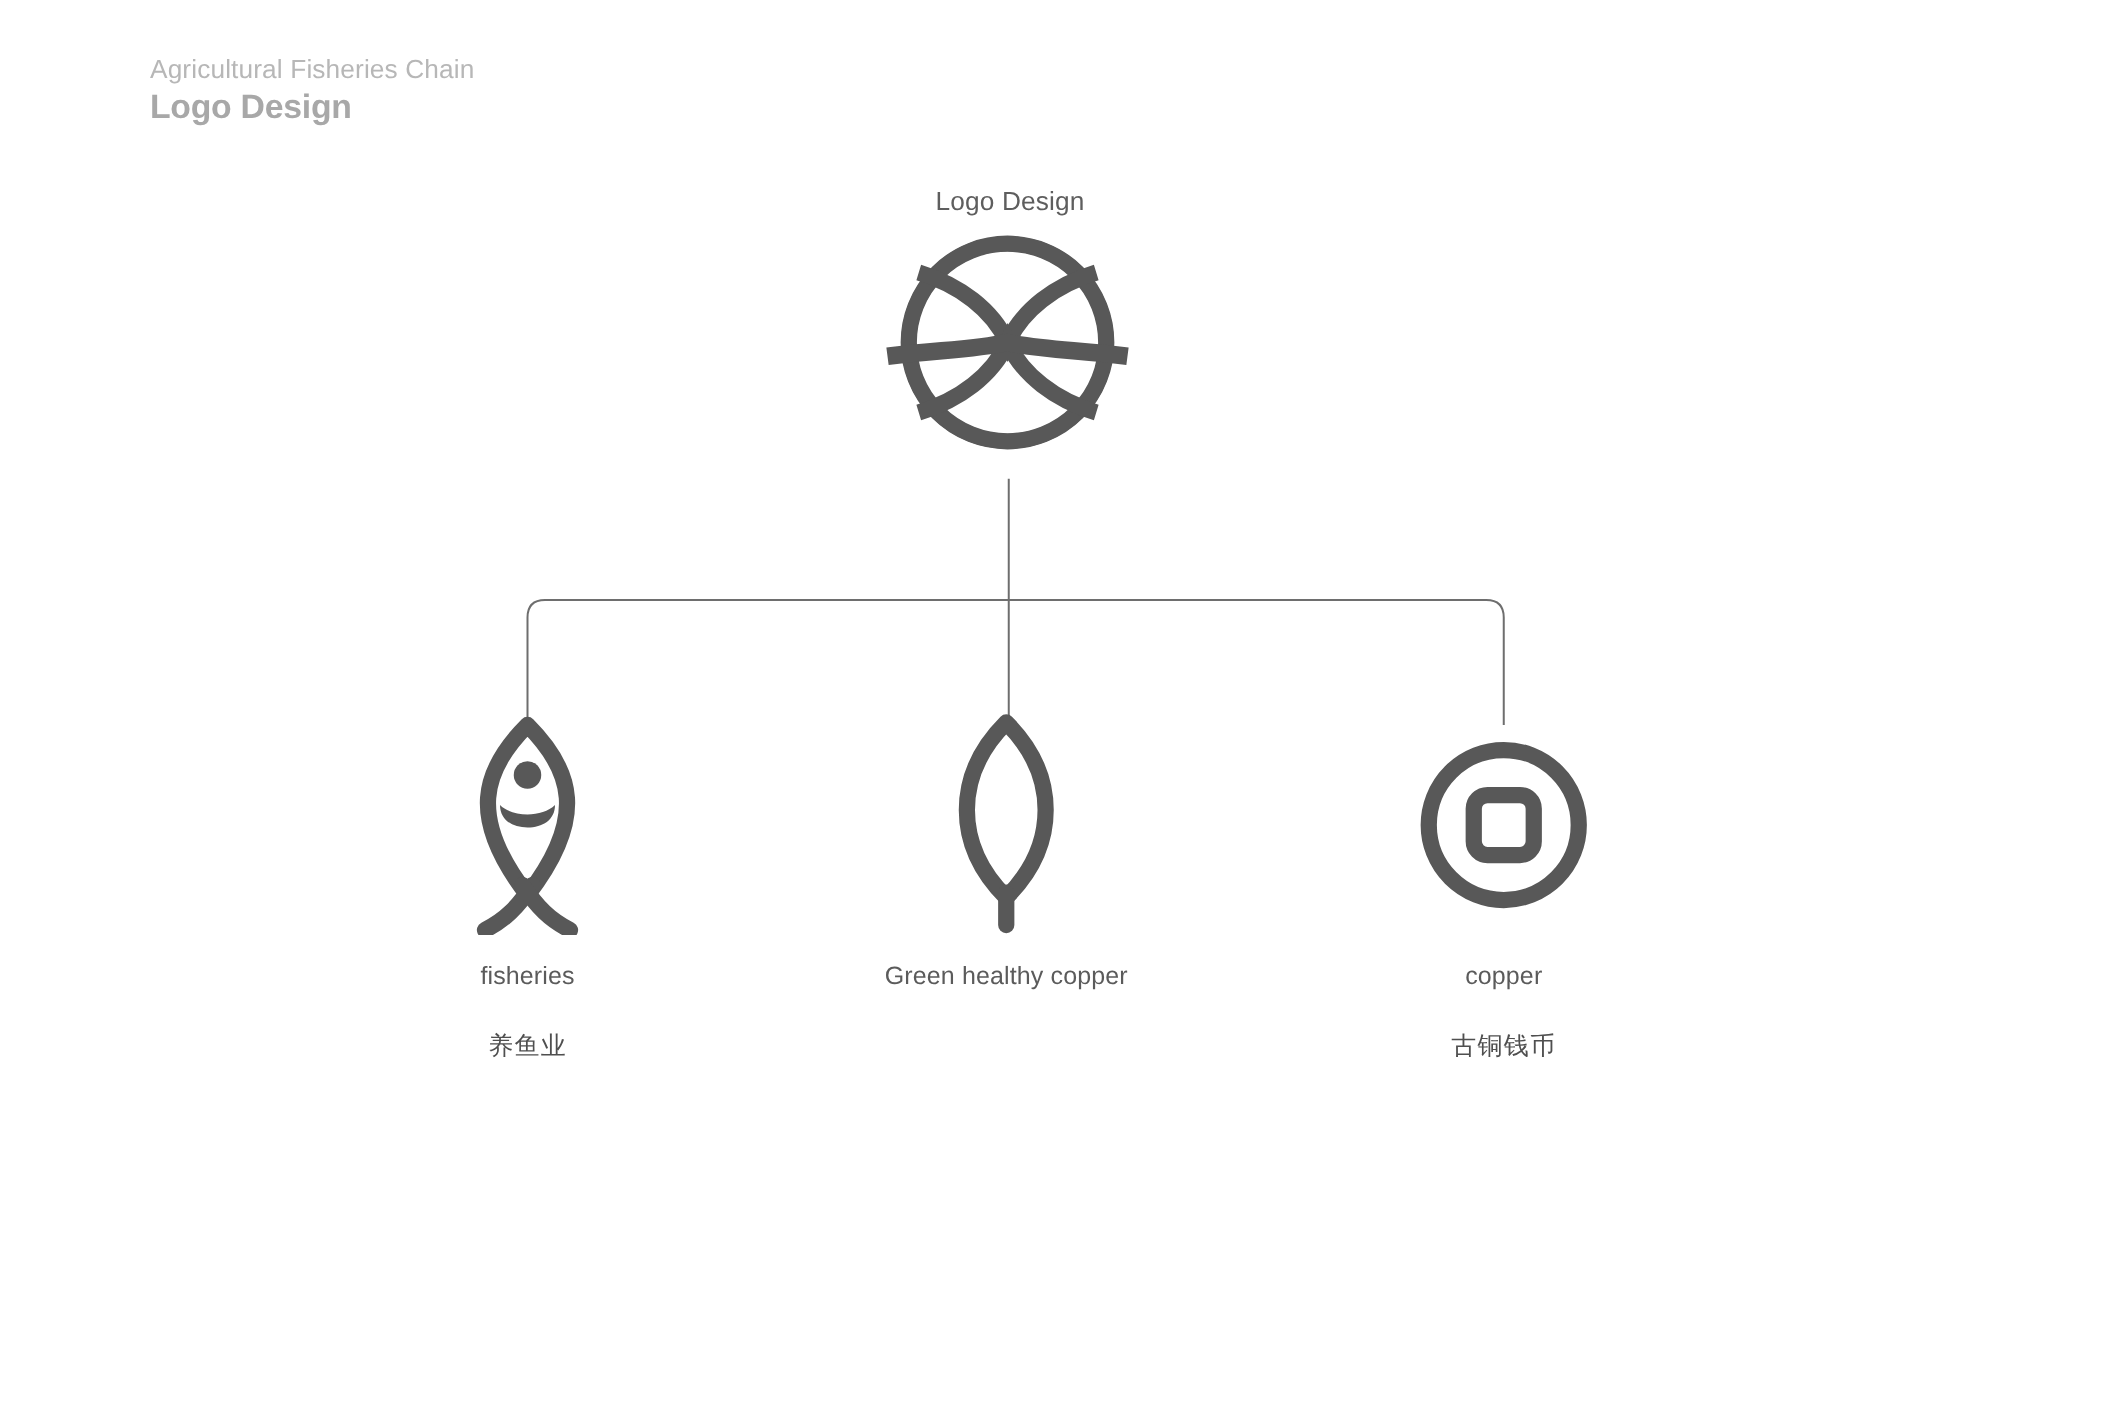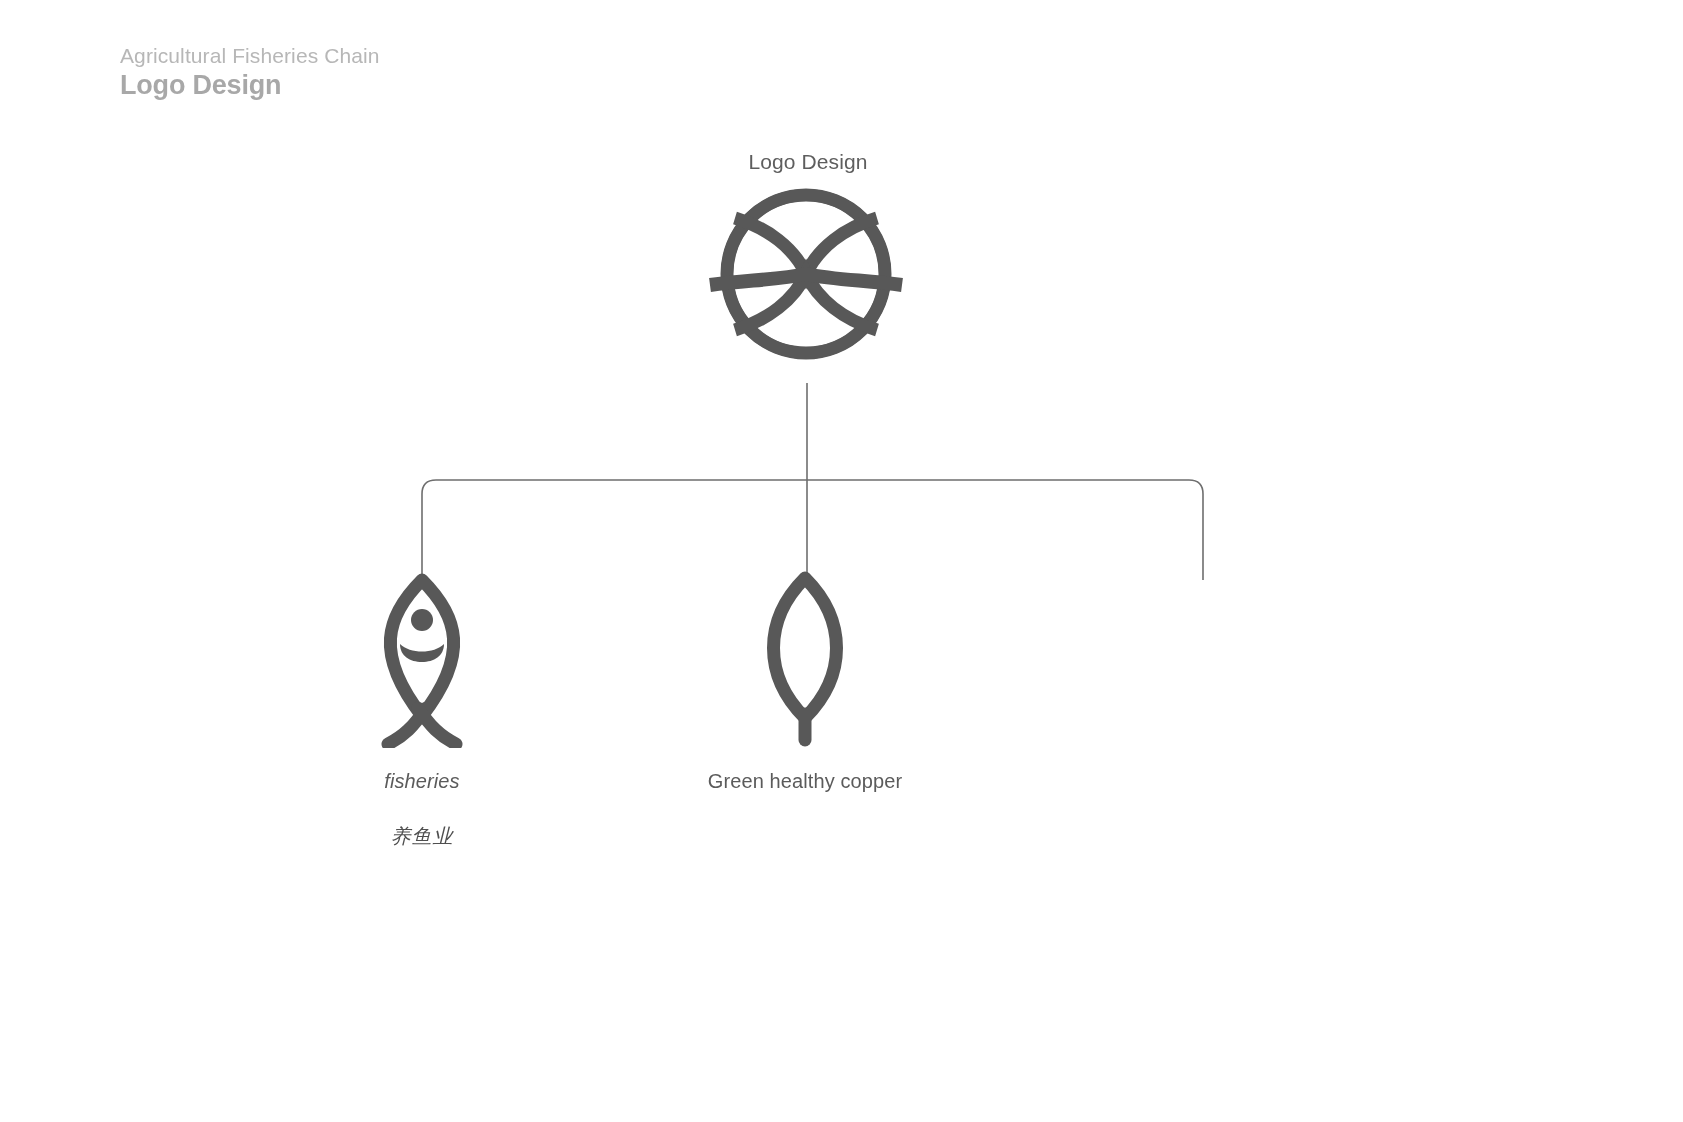--- a/index.html
+++ b/index.html
@@ -96,21 +96,21 @@
     white-space: nowrap;
   }
   .child-node .label-zh {
     font-size: 20px;
     color: #4f4f4f;
     margin-top: 30px;
     letter-spacing: 1px;
     white-space: nowrap;
   }
 
-  #child-fisheries { left: 272px; top: 568px; font-style: italic; }
+  #child-fisheries { left: 272px; top: 568px; }
   #child-crops     { left: 655px; top: 568px; }
   #child-copper    { left: 1053px; top: 568px; }
 </style>
 </head>
 <body>
 
 <div id="header">
   <div class="kicker">Agricultural Fisheries Chain</div>
   <div class="title">Logo Design</div>
 </div>
@@ -197,14 +197,26 @@
 
           <path d="M70,10 C 112,52 112,108 70,150 C 28,108 28,52 70,10 Z"></path>
 
           <path d="M70,146 L70,172"></path>
         </g>
       </svg>
     </div>
     <div class="label-en">Green healthy copper</div>
   </div>
 
+  <div class="child-node" id="child-copper">
+    <div class="glyph">
+      <svg viewBox="0 0 140 180" width="140" height="180">
+
+        <circle cx="70" cy="92" r="60" fill="none" stroke="#585858" stroke-width="13"></circle>
+
+        <rect x="46" y="68" width="48" height="48" rx="11" ry="11" fill="none" stroke="#585858" stroke-width="13"></rect>
+      </svg>
+    </div>
+    <div class="label-en">copper</div>
+    <div class="label-zh">古铜钱币</div>
+  </div>
 
 </div>
 
 </body></html>

